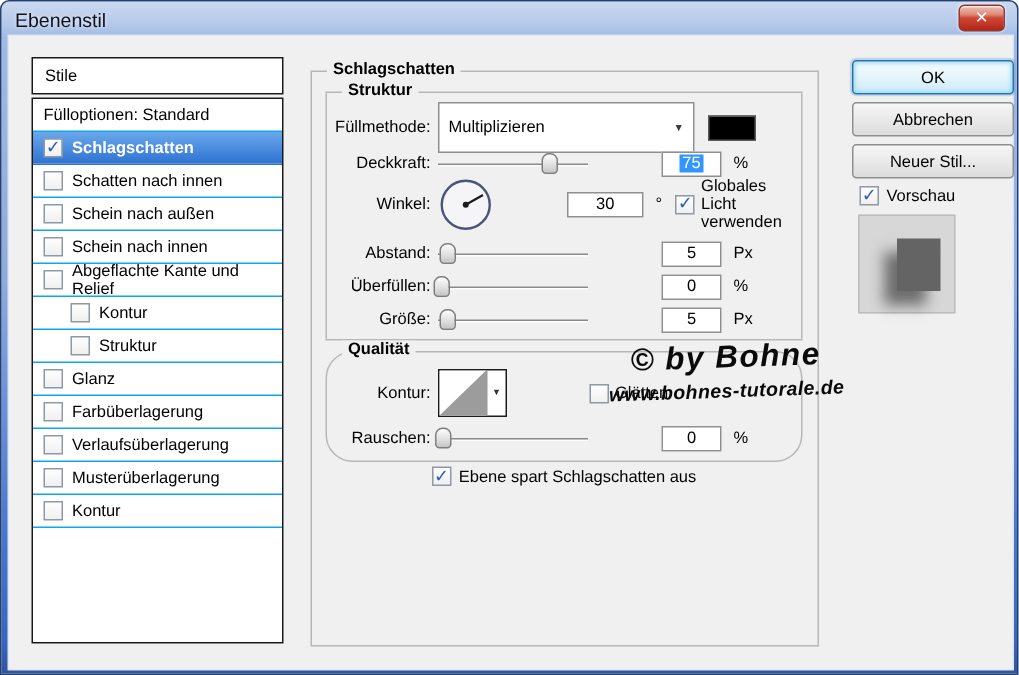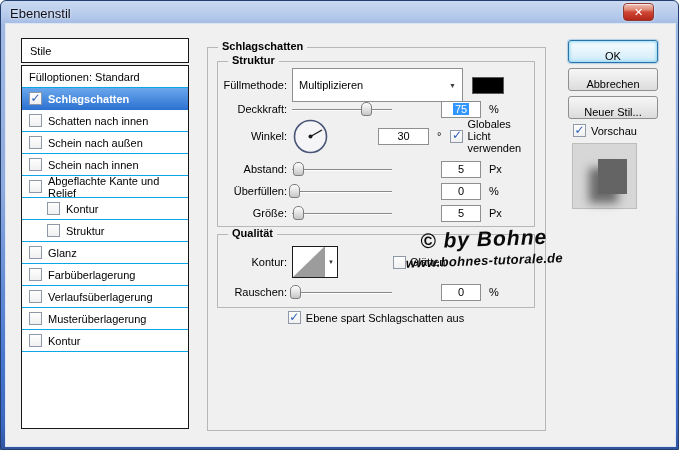--- a/index.html
+++ b/index.html
@@ -2,21 +2,21 @@
 <html><head>
 <meta charset="utf-8">
 <style>
   html,body{margin:0;padding:0;width:679px;height:450px;overflow:hidden;
     font-family:"Liberation Sans","DejaVu Sans",sans-serif;font-size:11px;color:#000;background:#fff;}
   *{box-sizing:border-box;}
 
   
   .win{position:absolute;inset:0;border:1px solid #22406f;border-radius:6px 6px 0 0;
     background:linear-gradient(180deg,#cbd9f1 0px,#b3c8ea 16px,#a2b9e2 24px,#8ea9dc 42%,#6f93d8 58%,#4875cd 80%,#3a66c0 95%,#30549e 100%);}
-  .titlebar{position:absolute;left:0;top:0;right:16px;height:23px;}
+  .titlebar{position:absolute;left:0;top:0;right:0;height:23px;}
   .title{position:absolute;left:9px;top:5px;font-size:13px;color:#101018;text-shadow:0 0 3px rgba(255,255,255,.8);}
   .close-btn{position:absolute;top:2px;right:8px;width:31px;height:18px;border:1px solid #8f3a30;border-radius:4px;
     background:linear-gradient(180deg,#eec0b6 0%,#e08a77 35%,#cf4736 50%,#b32619 100%);
     color:#fff;font-size:11px;font-weight:bold;display:flex;align-items:center;justify-content:center;
     box-shadow:inset 0 1px 0 rgba(255,255,255,.65),0 0 2px rgba(255,255,255,.8);cursor:default;line-height:1;}
 
   
   .client{position:absolute;left:5px;top:23px;width:669px;height:422px;background:#f0f0f0;box-shadow:0 0 0 1px #dde6f4;}
 
   
@@ -32,21 +32,21 @@
   .cb{width:13px;height:13px;flex:none;background:linear-gradient(180deg,#fefefe,#f0f0f0);border:1px solid #8e98a6;
     display:inline-flex;align-items:center;justify-content:center;}
   .cb .mark{color:#2b5cb8;font-size:12px;font-weight:bold;line-height:1;margin-top:-2px;}
 
   
   .groupbox{position:absolute;border:1px solid #b7b7b7;}
   .legend{position:absolute;top:-8px;left:10px;background:#f0f0f0;padding:0 4px;font-weight:bold;white-space:nowrap;}
 
   .gb-main{left:201px;top:23px;width:339px;height:384px;}
   .gb-struktur{left:211px;top:37px;width:318px;height:166px;}
-  .gb-qualitaet{left:211px;top:210px;width:318px;height:74px;}
+  .gb-qualitaet{left:211px;top:210px;width:318px;height:74px;border-radius:18px;}
 
   
   .prow{position:absolute;left:0;right:6px;display:flex;align-items:center;gap:5px;height:22px;}
   .plabel{width:69px;text-align:right;flex:none;}
   .combo{width:171px;height:18px;background:#fff;border:1px solid #8e8f8f;display:flex;align-items:center;padding:16px 6px;}
   .combo .arrow{margin-left:auto;font-size:7px;color:#3c3c3c;}
   .swatch{width:32px;height:17px;border:1px solid #5a5a5a;margin-left:4px;}
   .slider{position:relative;width:100px;height:16px;flex:none;}
   .slider .track{position:absolute;left:0;right:0;top:8px;height:1px;background:#8a8a8a;box-shadow:0 1px 0 rgba(255,255,255,.9);}
   .slider .thumb{position:absolute;top:1px;width:11px;height:14px;margin-left:-5px;
@@ -55,21 +55,21 @@
   .numbox .selhl{background:#3196ff;color:#fff;padding:0 2px;}
   .unit{margin-left:3px;}
   .dial{width:37px;height:37px;flex:none;}
   .contour-pick{display:flex;border:1px solid #1c1c1c;background:#fff;height:32px;flex:none;}
   .contour-pick .arrowbtn{width:13px;display:flex;align-items:center;justify-content:center;border-left:1px solid #9a9a9a;font-size:6px;color:#333;}
   .inline-cb{display:flex;align-items:center;gap:4px;}
 
   .knockout{position:absolute;left:211px;top:287px;width:318px;display:flex;justify-content:center;align-items:center;gap:5px;}
 
   
-  .btn{position:absolute;left:562px;width:90px;height:23px;border-radius:3px;display:flex;align-items:flex-end;justify-content:center;cursor:default;}
+  .btn{position:absolute;left:562px;width:108px;height:23px;border-radius:3px;display:flex;align-items:center;justify-content:center;cursor:default;}
   .btn.default{top:16px;border:1px solid #2a73a8;background:linear-gradient(180deg,#f6fbfe,#e7f5fc 45%,#cfeaf8);
     box-shadow:inset 0 0 3px 1px #93d9f3,0 0 1px 1px rgba(90,160,220,.4);}
   .btn.b2{top:44px;}
   .btn.b3{top:72px;}
   .btn.normal{border:1px solid #8e8f8f;background:linear-gradient(180deg,#f6f6f6,#ebebeb 45%,#dcdcdc);}
   .preview-row{position:absolute;left:567px;top:100px;display:flex;align-items:center;gap:5px;}
   .preview-box{position:absolute;left:566px;top:119px;width:65px;height:66px;background:#d7d7d7;border:1px solid #bdbdbd;}
   .preview-box .sq{position:absolute;left:25px;top:15px;width:29px;height:35px;background:#646464;
     box-shadow:-9px 9px 9px rgba(0,0,0,.5);}
 

